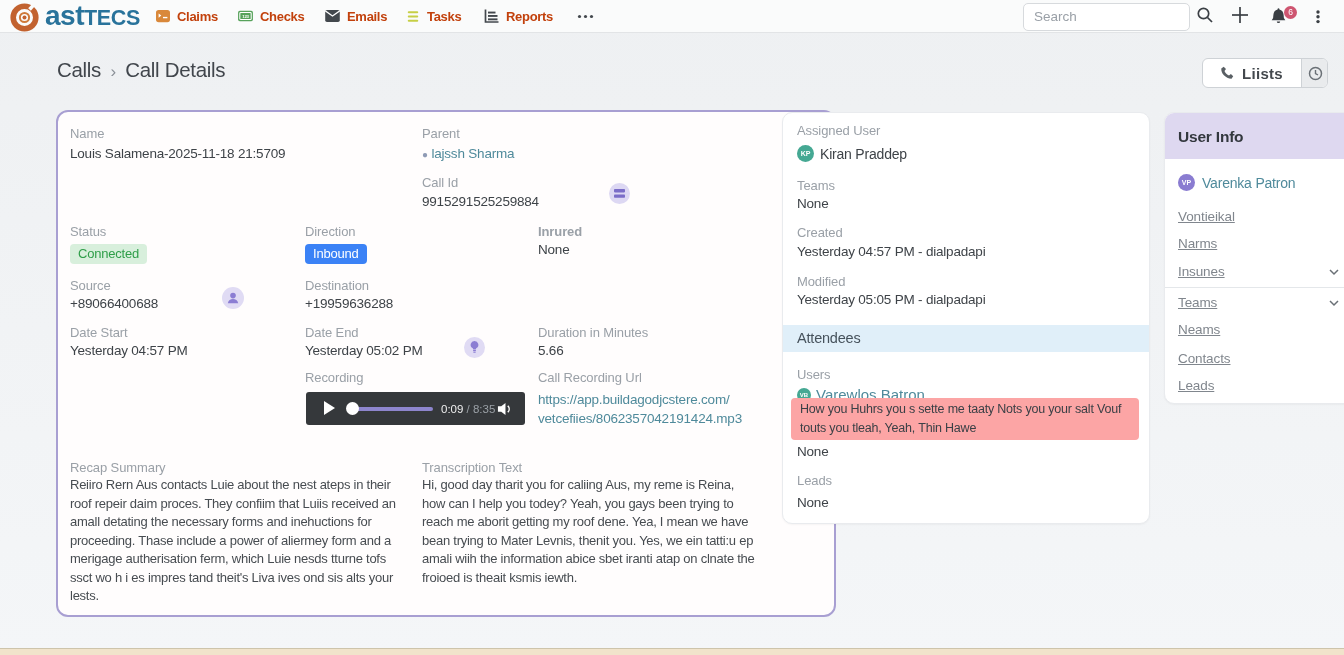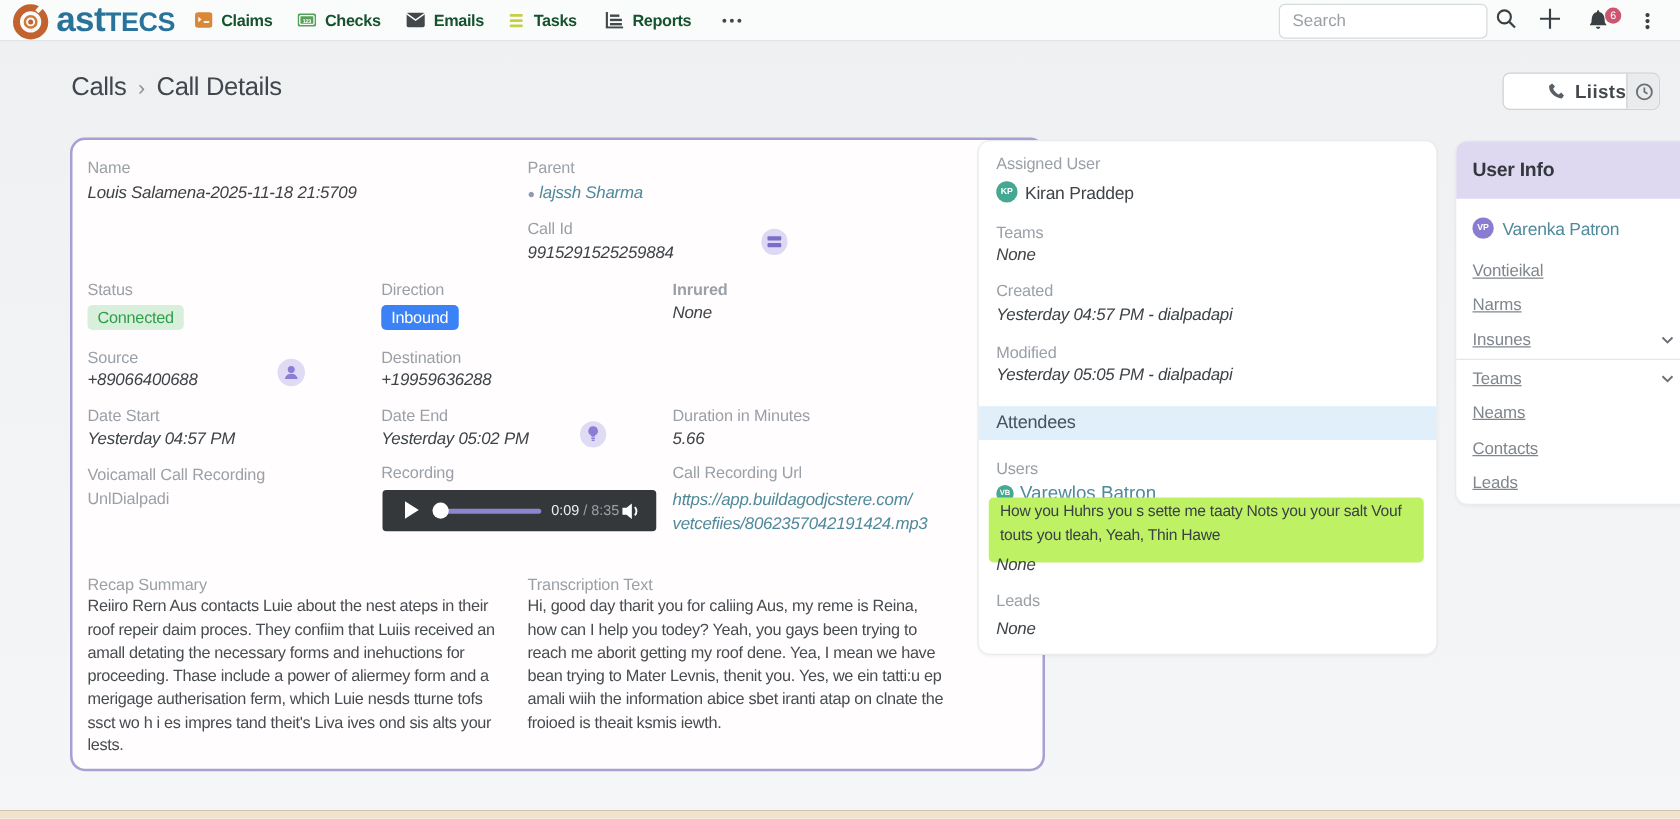--- a/index.html
+++ b/index.html
@@ -1,23 +1,23 @@
 <!DOCTYPE html>
 <html><head>
 <meta charset="utf-8">
 <style>
 * { margin:0; padding:0; box-sizing:border-box; }
 html,body { width:1344px; height:655px; overflow:hidden; }
 body { font-family:"Liberation Sans", sans-serif; background:linear-gradient(#eef0f2, #f4f6f8); position:relative; overflow:hidden; }
 .abs { position:absolute; }
 .label { position:absolute; font-size:13px; color:#9aa0a7; letter-spacing:-0.1px; }
-.value { position:absolute; font-size:13.5px; color:#3e4348; letter-spacing:-0.2px;font-style:italic; }
+.value { position:absolute; font-size:13.5px; color:#3e4348; letter-spacing:-0.2px; }
 .link { color:#4f8a9b; }
 #header { position:absolute; top:0; left:0; width:1344px; height:33px; background:#fafbfb; border-bottom:1px solid #e2e4e6; }
-.navitem { position:absolute; top:7px; height:18px; display:flex; align-items:center; gap:7px; font-size:13px; font-weight:bold; color:#14532d; letter-spacing:-0.3px; }
+.navitem { position:absolute; top:7px; height:18px; display:flex; align-items:center; gap:7px; font-size:13px; font-weight:bold; color:#c2410c; letter-spacing:-0.3px; }
 .card { position:absolute; background:#fff; border-radius:10px; border:1px solid #e9ebee; box-shadow:0 1px 2px rgba(0,0,0,0.04); }
 #maincard { left:56px; top:110px; width:780px; height:507px; border:2px solid #a89fd2; border-radius:12px; background:#fffdfd; box-shadow:none; }
 #midcard { left:782px; top:112px; width:368px; height:412px; }
 #sidecard { left:1164px; top:112px; width:196px; height:292px; }
 #sidehead { position:absolute; left:0; top:0; width:100%; height:46px; background:#ded8f0; border-radius:9px 9px 0 0; }
 .badge { position:absolute; display:inline-block; font-size:13px; padding:2px 8px 3px; border-radius:4px; letter-spacing:-0.2px; }
 .chev { position:absolute; width:12px; height:12px; }
 .sideitem { position:absolute; left:13px; font-size:13.5px; color:#80868d; letter-spacing:-0.1px;text-decoration:underline; }
 .para { position:absolute; font-size:13px; line-height:18.5px; color:#474c51; letter-spacing:-0.25px; white-space:nowrap; }
 </style>
@@ -96,21 +96,21 @@
   <svg class="abs" style="left:1314px; top:10px;" width="8" height="14" viewBox="0 0 8 14">
       <circle cx="4" cy="2" r="1.7" fill="#3a3f44"></circle>
       <circle cx="4" cy="6.8" r="1.7" fill="#3a3f44"></circle>
       <circle cx="4" cy="11.6" r="1.7" fill="#3a3f44"></circle>
     </svg>
 </div>
 
 <div class="abs" style="left:57px; top:58px; font-size:20.5px; color:#41464c; letter-spacing:-0.3px;">Calls <span style="color:#8a9097; font-size:17px; margin:0 4px;">›</span> Call Details</div>
 
 <div class="abs" style="left:1202px; top:58px; width:126px; height:30px; border:1px solid #ced2d6; border-radius:6px; background:#fff; overflow:hidden;">
-  <div class="abs" style="left:0; top:0; width:98px; height:100%; display:flex; align-items:center; justify-content:flex-end; gap:7px; font-size:15px; font-weight:bold; color:#43484d; letter-spacing:0.3px;">
+  <div class="abs" style="left:0; top:0; width:98px; height:100%; display:flex; align-items:center; justify-content:center; gap:7px; font-size:15px; font-weight:bold; color:#43484d; letter-spacing:0.3px;">
     <svg width="14" height="14" viewBox="0 0 14 14">
         <path d="M2.7.8l2.3 2.3-1.5 1.9c.8 1.9 2.6 3.7 4.5 4.5l1.9-1.5 2.3 2.3-1.7 2.4c-3-.1-5.7-1.6-7.6-3.5C1 7.3.1 4.8.3 2.5z" fill="#595f64"></path>
       </svg>
     Liists
   </div>
   <div class="abs" style="left:98px; top:0; width:28px; height:100%; background:#e9ebed; border-left:1px solid #ced2d6; display:flex; align-items:center; justify-content:center;">
     <svg width="15" height="15" viewBox="0 0 15 15">
         <circle cx="7.5" cy="7.5" r="6" fill="none" stroke="#6a7076" stroke-width="1.5"></circle>
         <path d="M7.5 4v3.5L10 9" stroke="#6a7076" stroke-width="1.4" fill="none"></path>
       </svg>
@@ -154,21 +154,20 @@
   <div class="value" style="left:247px; top:231px;">Yesterday 05:02 PM</div>
   <div class="abs" style="left:406px; top:225px; width:21px; height:21px; border-radius:50%; background:#e0dbf4;"></div>
   <svg class="abs" style="left:410px; top:228px;" width="13" height="14" viewBox="0 0 13 14">
       <path d="M6.5 1a3.8 3.8 0 0 0-2.1 7c.4.3.8.9.8 1.4h2.6c0-.5.4-1.1.8-1.4a3.8 3.8 0 0 0-2.1-7z" fill="#8b7dd3"></path>
       <rect x="5" y="10" width="3" height="1.3" rx=".6" fill="#8b7dd3"></rect>
       <rect x="5.3" y="11.7" width="2.4" height="1.1" rx=".5" fill="#8b7dd3"></rect>
     </svg>
   <div class="label" style="left:480px; top:213px;">Duration in Minutes</div>
   <div class="value" style="left:480px; top:231px;">5.66</div>
 
-  <div class="label" style="left:12px; top:258px; line-height:19px;">Voicamall Call Recording<br>UnlDialpadi</div>
   <div class="label" style="left:247px; top:258px;">Recording</div>
   <div class="abs" style="left:248px; top:280px; width:219px; height:33px; background:#35383b; border-radius:3px;">
     <div class="abs" style="left:18px; top:9px; width:0; height:0; border-left:11px solid #fff; border-top:7.5px solid transparent; border-bottom:7.5px solid transparent;"></div>
     <div class="abs" style="left:46px; top:15px; width:81px; height:4px; background:#8d85cd; border-radius:2px;"></div>
     <div class="abs" style="left:40px; top:10px; width:13px; height:13px; background:#fff; border-radius:50%;"></div>
     <div class="abs" style="left:135px; top:11px; font-size:11.5px; color:#eee;">0:09 <span style="color:#9aa0a6;">/ 8:35</span></div>
     <svg class="abs" style="left:191px; top:9px;" width="16" height="16" viewBox="0 0 17 16">
         <path d="M1 5h3.5L9 1.5v13L4.5 11H1z" fill="#fff"></path>
         <path d="M11.5 4.5a5 5 0 0 1 0 7" stroke="#fff" stroke-width="1.6" fill="none"></path>
       </svg>
@@ -193,21 +192,21 @@
   <div class="label" style="left:14px; top:112px;">Created</div>
   <div class="value" style="left:14px; top:131px;">Yesterday 04:57 PM - dialpadapi</div>
   <div class="label" style="left:14px; top:161px;">Modified</div>
   <div class="value" style="left:14px; top:179px;">Yesterday 05:05 PM - dialpadapi</div>
   <div class="abs" style="left:0; top:212px; width:100%; height:27px; background:#e0eff9; color:#46525c; font-size:14.5px; line-height:27px; padding-left:14px; letter-spacing:-0.2px;">Attendees</div>
   <div class="label" style="left:14px; top:254px;">Users</div>
   <div class="abs" style="left:14px; top:273px; display:flex; align-items:center; gap:5px;">
     <div style="width:14px; height:14px; border-radius:50%; background:#45a893; color:#fff; font-size:6px; text-align:center; line-height:14px; font-weight:bold;">VB</div>
     <span class="link" style="font-size:15px;">Varewlos Batron</span>
   </div>
-  <div class="abs" style="left:8px; top:285px; width:348px; background:#bef264; border-radius:4px; padding:2px 9px 13px; font-size:12.5px; line-height:18.5px; color:#3b4046; letter-spacing:-0.2px; white-space:nowrap;">How you Huhrs you s sette me taaty Nots you your salt Vouf<br>touts you tleah, Yeah, Thin Hawe</div>
+  <div class="abs" style="left:8px; top:285px; width:348px; background:#fca5a5; border-radius:4px; padding:2px 9px 3px; font-size:12.5px; line-height:18.5px; color:#3b4046; letter-spacing:-0.2px; white-space:nowrap;">How you Huhrs you s sette me taaty Nots you your salt Vouf<br>touts you tleah, Yeah, Thin Hawe</div>
   <div class="value" style="left:14px; top:331px;">None</div>
   <div class="label" style="left:14px; top:360px;">Leads</div>
   <div class="value" style="left:14px; top:382px;">None</div>
 </div>
 
 <div id="sidecard" class="card">
   <div id="sidehead"></div>
   <div class="abs" style="left:13px; top:15px; font-size:15.5px; color:#33383e; font-weight:bold; letter-spacing:-0.2px;">User Info</div>
   <div class="abs" style="left:13px; top:61px; display:flex; align-items:center; gap:7px;">
     <div style="width:17px; height:17px; border-radius:50%; background:#8a7cd1; color:#fff; font-size:7px; text-align:center; line-height:17px; font-weight:bold;">VP</div>

